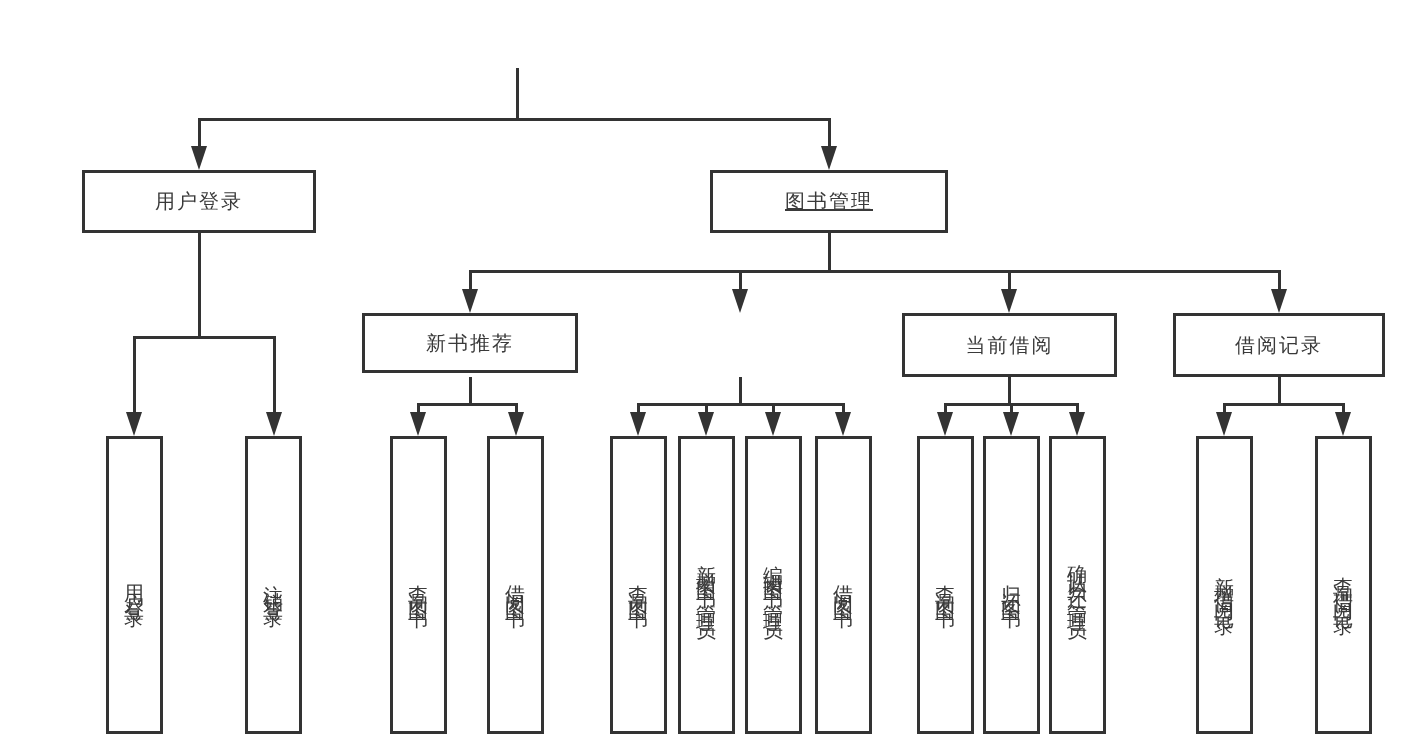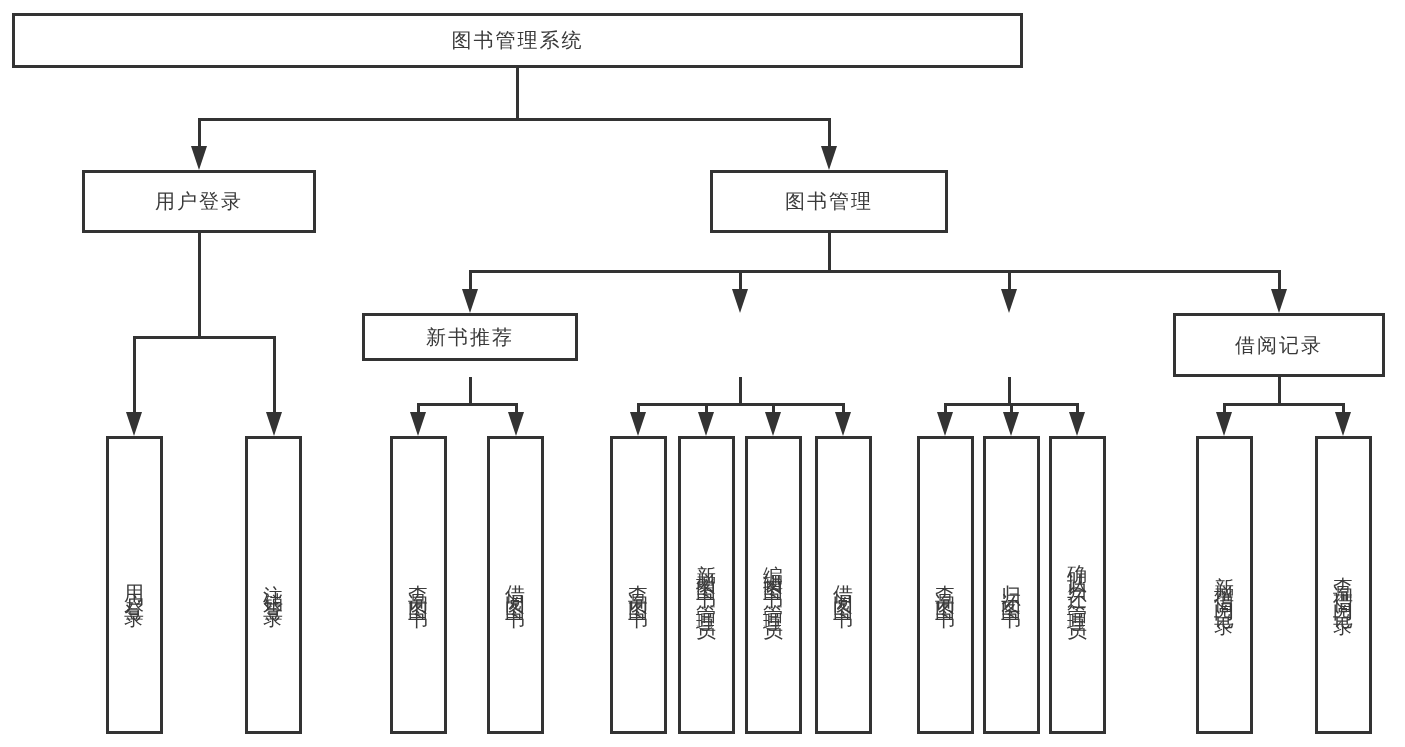--- a/index.html
+++ b/index.html
@@ -27,35 +27,32 @@
   .watermark{
     position:absolute;left:1152px;top:712px;font-size:21px;
     color:rgba(163,163,168,0.92);letter-spacing:1px;z-index:5;
   }
 </style>
 </head>
 <body>
 
 <div class="canvas">
 
-  <div class="box" style="left:12px;top:13px;width:1011px;height:55px;">
-    <span>图书管理系统</span>
-  </div>
 
   <div class="vl" style="left:516px;top:68px;height:52px;"></div>
   <div class="hl" style="left:198px;top:118px;width:632px;"></div>
   <div class="vl" style="left:198px;top:118px;height:30px;"></div>
   <div class="arr" style="left:191px;top:146px;"></div>
   <div class="vl" style="left:828px;top:118px;height:30px;"></div>
   <div class="arr" style="left:821px;top:146px;"></div>
 
   <div class="box" style="left:82px;top:170px;width:234px;height:63px;">
     <span>用户登录</span>
   </div>
-  <div class="box" style="left:710px;top:170px;width:238px;height:63px;">
+  <div class="box" style="left:710px;top:170px;width:238px;height:63px;text-decoration:underline;">
     <span>图书管理</span>
   </div>
 
   <div class="vl" style="left:198px;top:233px;height:105px;"></div>
   <div class="hl" style="left:133px;top:336px;width:142px;"></div>
   <div class="vl" style="left:133px;top:336px;height:78px;"></div>
   <div class="arr" style="left:126px;top:412px;"></div>
   <div class="vl" style="left:273px;top:336px;height:78px;"></div>
   <div class="arr" style="left:266px;top:412px;"></div>
 
@@ -63,22 +60,25 @@
   <div class="hl" style="left:469px;top:270px;width:812px;"></div>
   <div class="vl" style="left:469px;top:270px;height:21px;"></div>
   <div class="arr" style="left:462px;top:289px;"></div>
   <div class="vl" style="left:739px;top:270px;height:21px;"></div>
   <div class="arr" style="left:732px;top:289px;"></div>
   <div class="vl" style="left:1008px;top:270px;height:21px;"></div>
   <div class="arr" style="left:1001px;top:289px;"></div>
   <div class="vl" style="left:1278px;top:270px;height:21px;"></div>
   <div class="arr" style="left:1271px;top:289px;"></div>
 
-  <div class="box" style="left:362px;top:313px;width:216px;height:48px;">
+  <div class="box" style="left:362px;top:313px;width:216px;height:60px;">
     <span>新书推荐</span>
+  </div>
+  <div class="box" style="left:902px;top:313px;width:215px;height:64px;">
+    <span>当前借阅</span>
   </div>
   <div class="box" style="left:1173px;top:313px;width:212px;height:64px;">
     <span>借阅记录</span>
   </div>
 
   <div class="vl" style="left:469px;top:377px;height:29px;"></div>
   <div class="hl" style="left:417px;top:403px;width:101px;"></div>
   <div class="vl" style="left:417px;top:403px;height:11px;"></div>
   <div class="arr" style="left:410px;top:412px;"></div>
   <div class="vl" style="left:515px;top:403px;height:11px;"></div>

